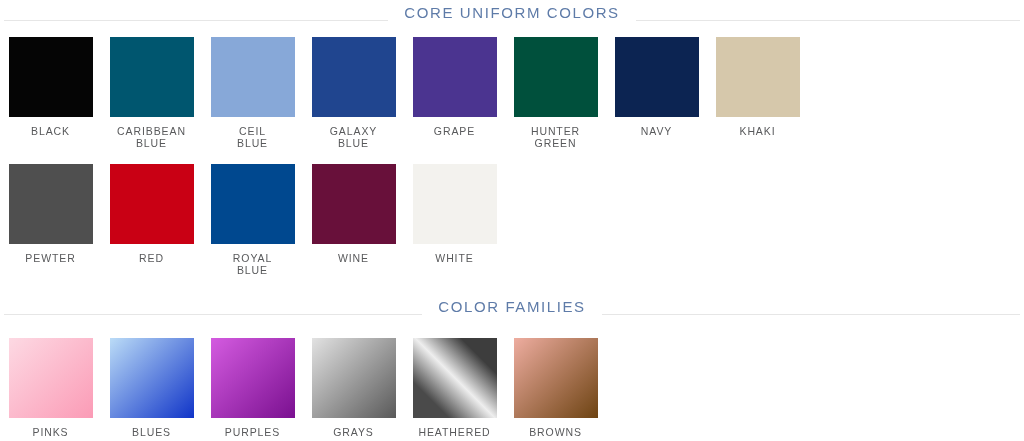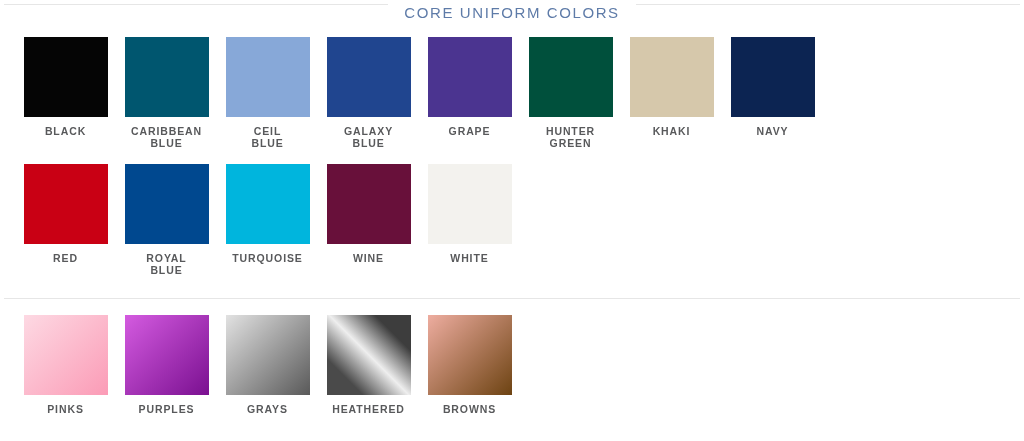--- a/index.html
+++ b/index.html
@@ -16,21 +16,21 @@
   .page {
     width: 1024px;
     height: 441px;
     position: relative;
     box-sizing: border-box;
   }
 
   
   .section-header {
     display: flex;
-    align-items: flex-start;
+    align-items: flex-end;
     width: 100%;
     box-sizing: border-box;
     padding: 0 4px;
   }
   .section-header .rule {
     flex: 1 1 auto;
     height: 1px;
     background: #e6e6e6;
   }
   .section-header .title {
@@ -43,23 +43,21 @@
     font-weight: 400;
   }
 
   #header-core { margin-top: 4px; }
   #header-families { margin-top: 0px; }
 
   
   .swatch-row {
     display: flex;
     flex-wrap: nowrap;
-    padding-left: 15px;
     box-sizing: border-box;
-    font-weight: bold;
   }
   .swatch-cell {
     width: 101px;
     flex: 0 0 101px;
     display: flex;
     flex-direction: column;
     align-items: center;
     box-sizing: border-box;
   }
   .swatch-chip {
@@ -74,21 +72,21 @@
     color: #58595b;
     text-align: center;
     line-height: 12px;
     white-space: pre-line;
     text-transform: uppercase;
   }
 
   
   #row-core-1 { margin-top: 16px; }
   #row-core-2 { margin-top: 15px; }
-  #row-families-1 { margin-top: 16px; }
+  #row-families-1 { margin-top: 23px; }
 
   #header-families-wrap { margin-top: 22px; }
 </style>
 </head>
 <body>
 
 <div class="page">
 
   <div class="section-header" id="header-core">
     <span class="rule"></span>
@@ -119,63 +117,68 @@
       <div class="swatch-cell">
         <div class="swatch-chip" style="background: rgb(75, 52, 144);"></div>
         <div class="swatch-label">GRAPE</div>
       </div>
       <div class="swatch-cell">
         <div class="swatch-chip" style="background: rgb(0, 80, 60);"></div>
         <div class="swatch-label">HUNTER
 GREEN</div>
       </div>
       <div class="swatch-cell">
+        <div class="swatch-chip" style="background: rgb(12, 36, 82);"></div>
+        <div class="swatch-label">NAVY</div>
+      </div>
+      <div class="swatch-cell">
         <div class="swatch-chip" style="background: rgb(214, 200, 171);"></div>
         <div class="swatch-label">KHAKI</div>
       </div>
-      <div class="swatch-cell">
-        <div class="swatch-chip" style="background: rgb(12, 36, 82);"></div>
-        <div class="swatch-label">NAVY</div>
-      </div>
     </div>
   <div class="swatch-row" id="row-core-2">
+      <div class="swatch-cell">
+        <div class="swatch-chip" style="background: rgb(79, 79, 79);"></div>
+        <div class="swatch-label">PEWTER</div>
+      </div>
       <div class="swatch-cell">
         <div class="swatch-chip" style="background: rgb(201, 0, 20);"></div>
         <div class="swatch-label">RED</div>
       </div>
       <div class="swatch-cell">
         <div class="swatch-chip" style="background: rgb(0, 72, 143);"></div>
         <div class="swatch-label">ROYAL
 BLUE</div>
-      </div>
-      <div class="swatch-cell">
-        <div class="swatch-chip" style="background: rgb(0, 181, 221);"></div>
-        <div class="swatch-label">TURQUOISE</div>
       </div>
       <div class="swatch-cell">
         <div class="swatch-chip" style="background: rgb(104, 16, 58);"></div>
         <div class="swatch-label">WINE</div>
       </div>
       <div class="swatch-cell">
         <div class="swatch-chip" style="background: rgb(243, 242, 238);"></div>
         <div class="swatch-label">WHITE</div>
       </div>
     </div>
 
   <div id="header-families-wrap">
     <div class="section-header" id="header-families">
       <span class="rule"></span>
+      <span class="title">COLOR FAMILIES</span>
       <span class="rule"></span>
     </div>
   </div>
 
   <div class="swatch-row" id="row-families-1">
       <div class="swatch-cell">
         <div class="swatch-chip" style="background: linear-gradient(135deg, rgb(253, 217, 227) 0%, rgb(251, 155, 182) 100%);"></div>
         <div class="swatch-label">PINKS</div>
+      </div>
+      <div class="swatch-cell">
+        <div class="swatch-chip" style="background: linear-gradient(135deg, rgb(187, 220, 247) 0%, rgb(16, 52, 200) 100%);"></div>
+        <div class="swatch-label">BLUES</div>
       </div>
       <div class="swatch-cell">
         <div class="swatch-chip" style="background: linear-gradient(135deg, rgb(212, 91, 224) 0%, rgb(122, 16, 144) 100%);"></div>
         <div class="swatch-label">PURPLES</div>
       </div>
       <div class="swatch-cell">
         <div class="swatch-chip" style="background: linear-gradient(135deg, rgb(226, 226, 226) 0%, rgb(89, 89, 89) 100%);"></div>
         <div class="swatch-label">GRAYS</div>
       </div>
       <div class="swatch-cell">

